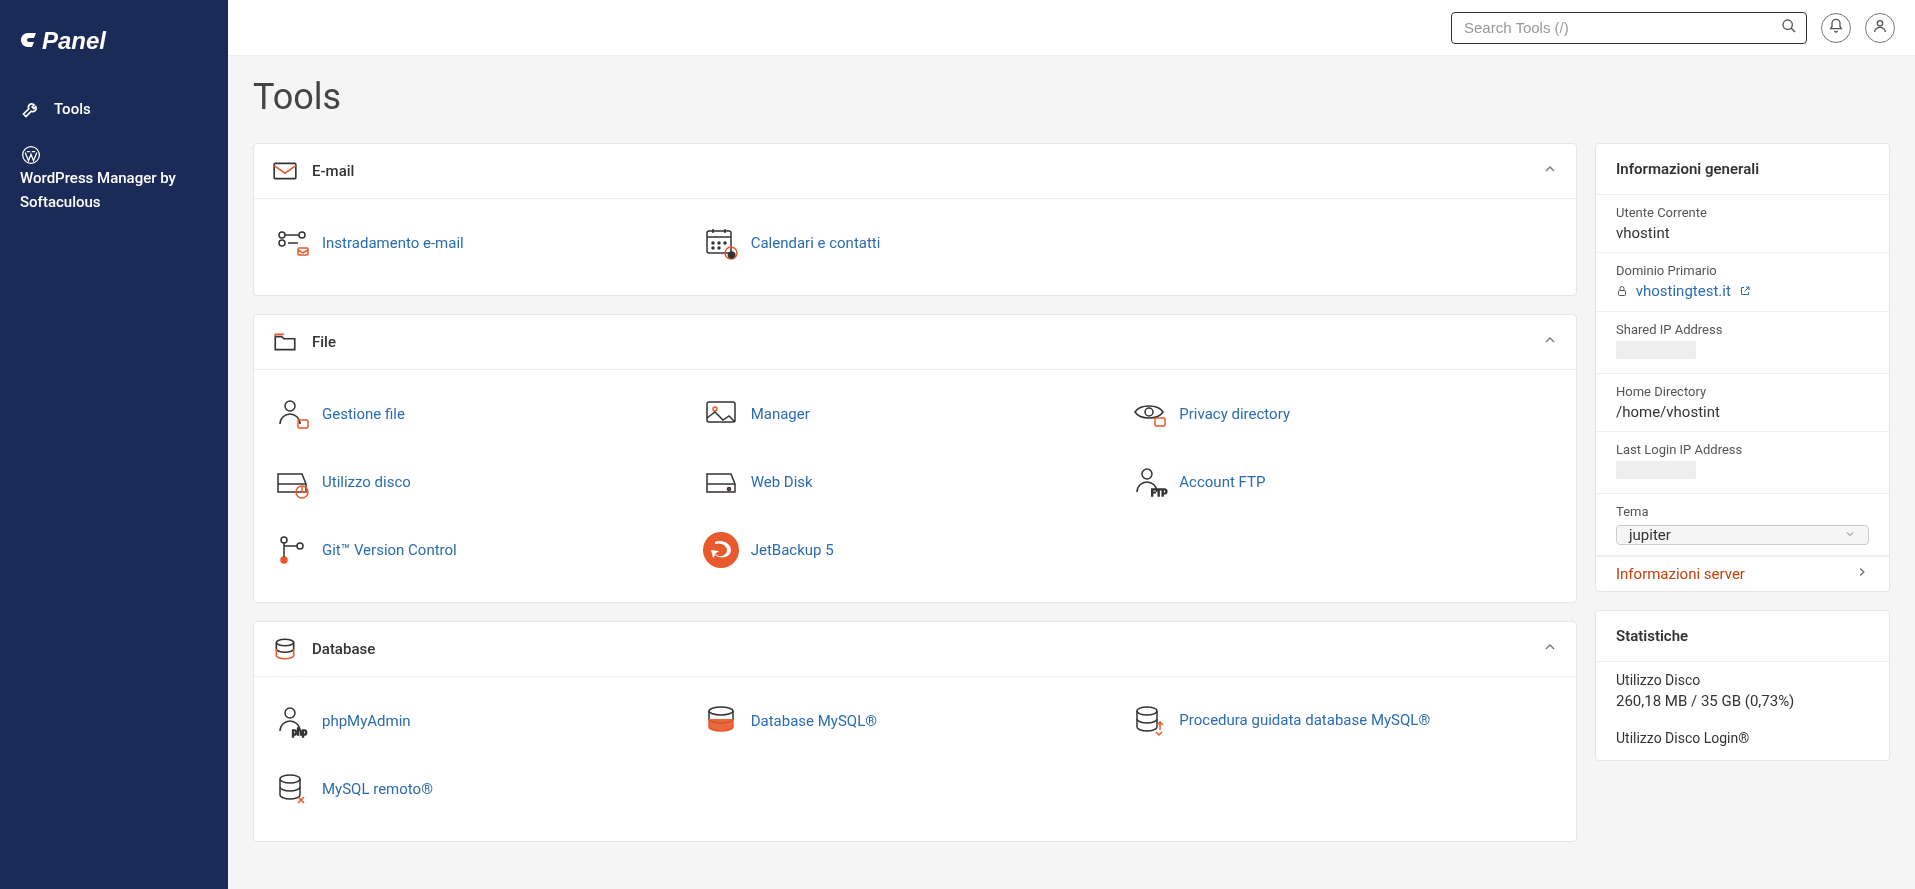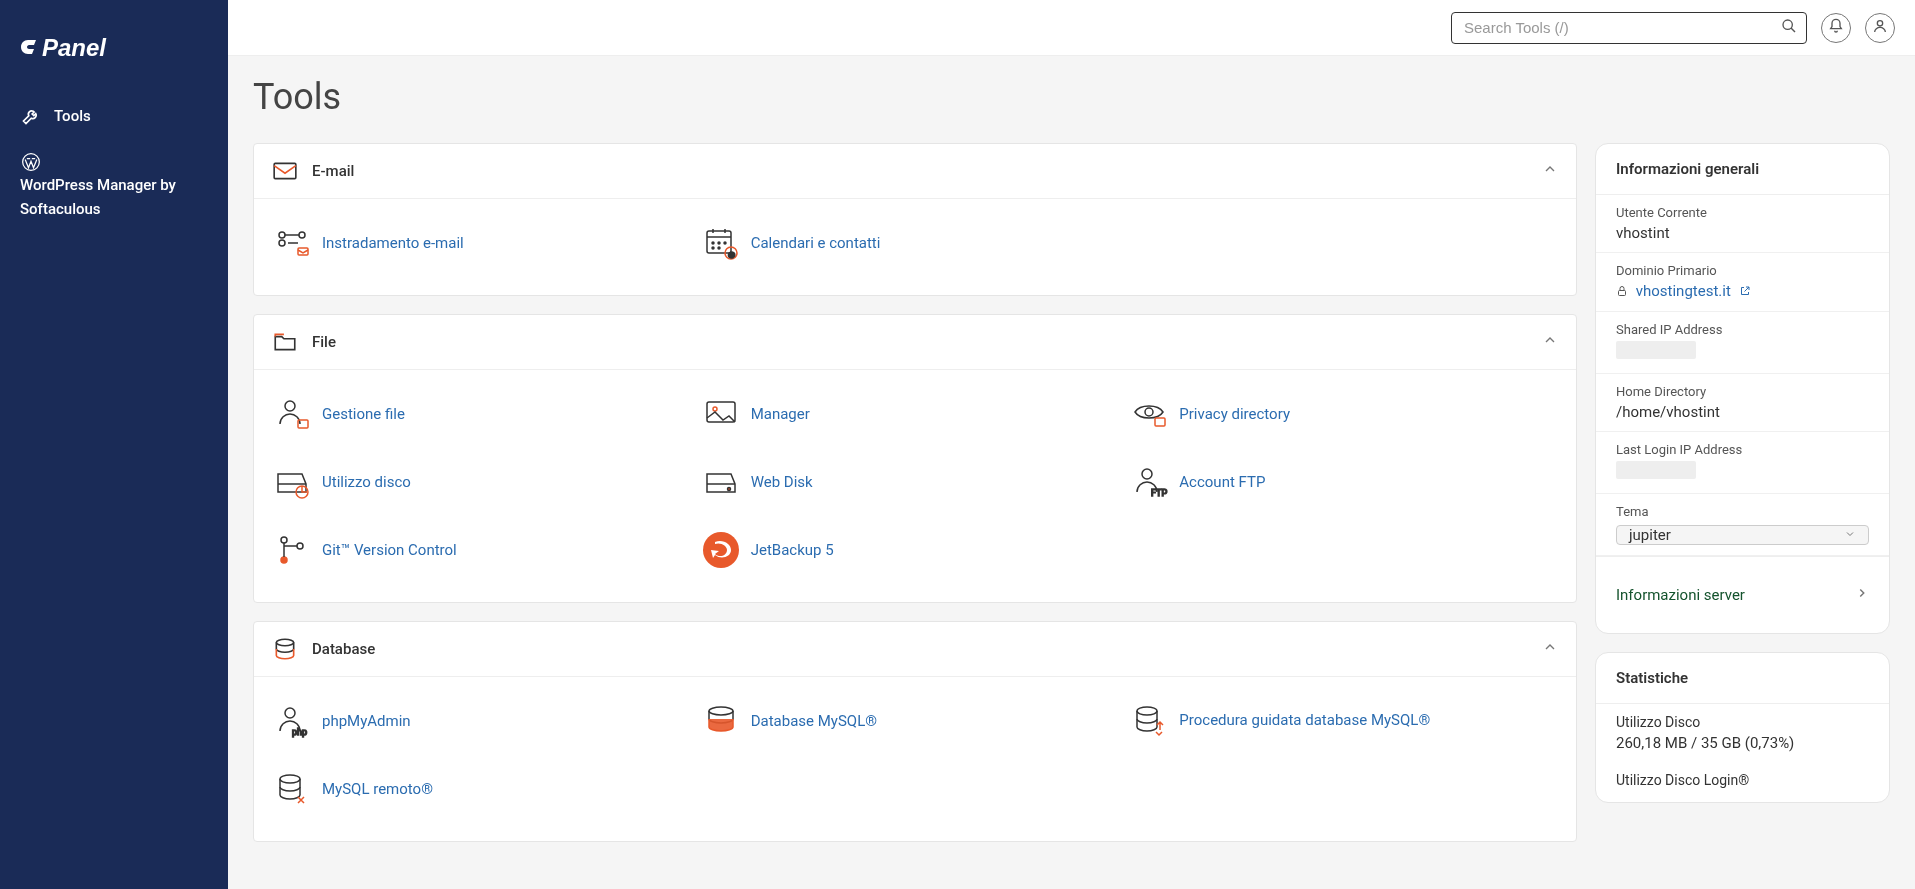--- a/index.html
+++ b/index.html
@@ -1,21 +1,21 @@
 <!DOCTYPE html>
 <html><head>
 <meta charset="utf-8">
 <style>
 * { margin: 0; padding: 0; box-sizing: border-box; }
 body { font-family: -apple-system, BlinkMacSystemFont, "Segoe UI", Roboto, Arial, sans-serif; background: #f5f5f5; color: #333; overflow-x: hidden; }
 
 .layout { display: flex; min-height: 100vh; }
 
 
-.sidebar { width: 228px; background: #1a2b57; color: #fff; flex-shrink: 0; padding-top: 22px; }
+.sidebar { width: 228px; background: #1a2b57; color: #fff; flex-shrink: 0; padding-top: 15px; }
 .logo { padding: 10px 20px 25px 20px; }
 .logo svg { fill: #fff; }
 .nav-item { display: flex; align-items: center; padding: 12px 20px; color: #fff; font-size: 15px; cursor: pointer; font-weight: 500; }
 .nav-item .icon { width: 22px; height: 22px; margin-right: 12px; flex-shrink: 0; display:flex; align-items:center; justify-content:center; }
 .nav-item.wrap { flex-wrap: wrap; line-height: 1.6; }
 
 
 .main { flex: 1; display: flex; flex-direction: column; min-width: 0; }
 .topbar { background: #fff; height: 56px; display: flex; align-items: center; justify-content: flex-end; padding: 0 20px; gap: 14px; border-bottom: 1px solid #eee; }
 .search-wrap { position: relative; width: 356px; }
@@ -35,33 +35,33 @@
 .panel-head { display: flex; align-items: center; padding: 14px 18px; border-bottom: 1px solid #eee; cursor: pointer; }
 .panel-head .icon { width: 26px; height: 26px; margin-right: 14px; }
 .panel-title { font-size: 15px; font-weight: 500; flex: 1; }
 .panel-body { padding: 10px 18px 18px 18px; }
 .grid { display: grid; grid-template-columns: repeat(3, 1fr); }
 .tool { display: flex; align-items: center; padding: 14px 0; cursor: pointer; }
 .tool .icon { width: 40px; height: 40px; margin-right: 10px; flex-shrink:0; display:flex; align-items:center; justify-content:center; }
 .tool-label { color: #2B6CB0; font-size: 15px; text-align: right; }
 .tool-label.multi { line-height:1.3; }
 
-.info-panel { background: #fff; border: 1px solid #e5e5e5; border-radius: 13px; margin-bottom: 18px; }
+.info-panel { background: #fff; border: 1px solid #e5e5e5; border-radius: 4px; margin-bottom: 18px; }
 .info-head { padding: 16px 20px; font-size: 15px; font-weight: 600; border-bottom: 1px solid #eee; }
 .info-row { padding: 10px 20px; border-bottom: 1px solid #f0f0f0; }
 .info-row:last-child { border-bottom:none; }
 .info-label { font-size: 13px; color: #555; margin-bottom: 4px; }
 .info-value { font-size: 15px; color: #333; }
 .info-value .link { color:#2B6CB0; }
 .lock-icon { margin-right: 4px; display:inline-block; vertical-align:middle; }
 .ext-icon { margin-left:4px; display:inline-block; vertical-align:middle; }
 .redact { background:#eee; height:18px; width:80px; display:inline-block; border-radius:2px; }
 .select-wrap { margin-top:6px; }
 .select { width:100%; height:20px; border:1px solid #ccc; border-radius:4px; background:#f5f5f5; padding:0 12px; font-size:15px; display:flex; align-items:center; justify-content:space-between; cursor:pointer; }
-.server-link-row { padding:29px 20px; display:flex; align-items:center; justify-content:space-between; color:#14532d; font-size:15px; cursor:pointer; border-top:1px solid #eee; }
+.server-link-row { padding:8px 20px; display:flex; align-items:center; justify-content:space-between; color:#c2410c; font-size:15px; cursor:pointer; border-top:1px solid #eee; }
 
 .stat-row { padding: 10px 20px; }
 .stat-label { font-size:14px; color:#333; margin-bottom:4px; }
 .stat-value { font-size:15px; color:#333; }
 
 .chevron svg { stroke:#777; }
 
 .svg-icon { width:100%; height:100%; }
 
 

